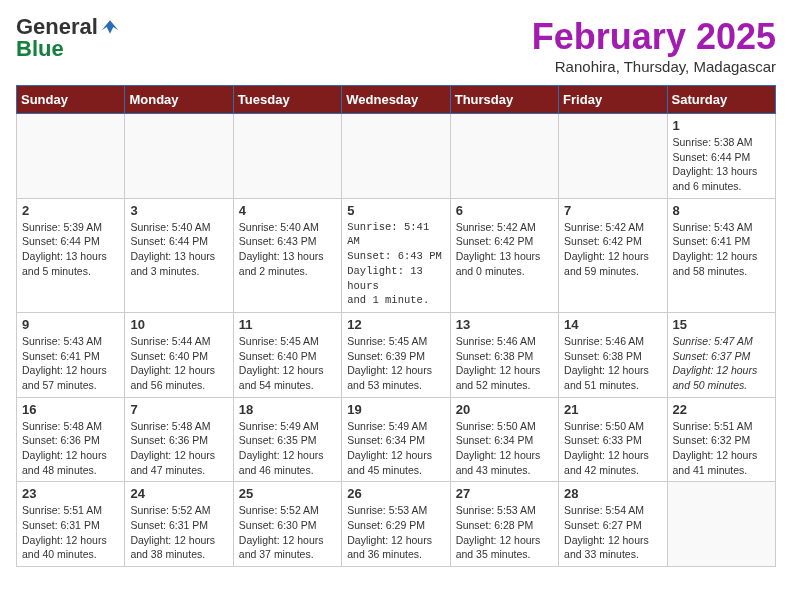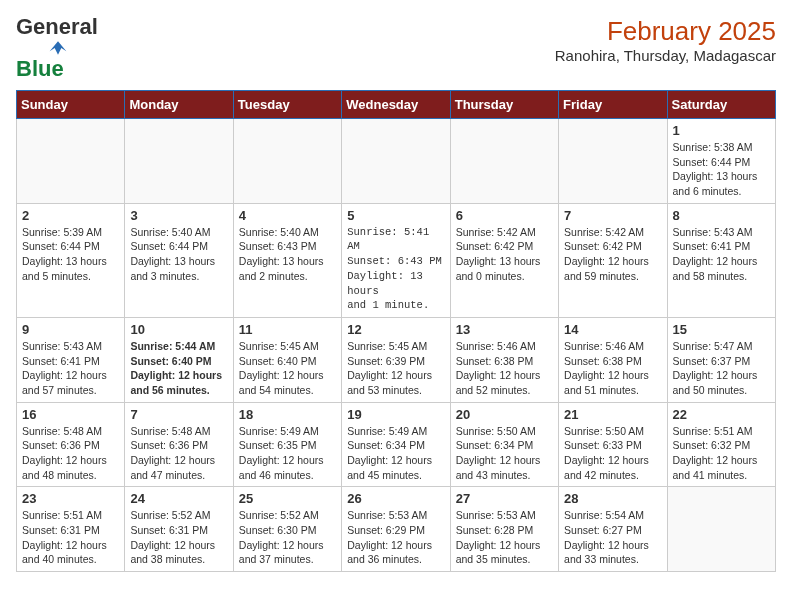--- a/index.html
+++ b/index.html
@@ -30,23 +30,23 @@
     .logo-blue {
       font-size: 22px;
       font-weight: bold;
       color: #15803d;
       line-height: 1;
     }
     .title-block {
       text-align: right;
     }
     .month-title {
-      font-size: 26px;
-      font-weight: normal;
-      color: #c2410c;
+      font-size: 36px;
+      font-weight: bold;
+      color: #a21caf;
     }
     .subtitle {
       font-size: 15px;
       color: #333;
     }
     .calendar {
       width: 100%;
       border-collapse: collapse;
       border: 1px solid #ccc;
     }
@@ -87,21 +87,20 @@
       display: flex;
       align-items: center;
     }
     .logo-text {
       display: flex;
       flex-direction: column;
     }
     .logo-line1 {
       display: flex;
       align-items: center;
-      flex-direction: column;
     }
     .bird-icon {
       width: 20px;
       height: 20px;
       margin-left: 2px;
     }
   </style>
 </head>
 <body>
 
@@ -207,21 +206,21 @@
       <tr>
         <td>
           <span class="day-num">9</span>
           <div class="day-info" style="white-space: pre-line;">Sunrise: 5:43 AM
 Sunset: 6:41 PM
 Daylight: 12 hours
 and 57 minutes.</div>
         </td>
         <td>
           <span class="day-num">10</span>
-          <div class="day-info" style="white-space: pre-line; font-weight: bold;">Sunrise: 5:44 AM
+          <div class="day-info" style="white-space: pre-line;">Sunrise: 5:44 AM
 Sunset: 6:40 PM
 Daylight: 12 hours
 and 56 minutes.</div>
         </td>
         <td>
           <span class="day-num">11</span>
           <div class="day-info" style="white-space: pre-line;">Sunrise: 5:45 AM
 Sunset: 6:40 PM
 Daylight: 12 hours
 and 54 minutes.</div>
@@ -242,21 +241,21 @@
         </td>
         <td>
           <span class="day-num">14</span>
           <div class="day-info" style="white-space: pre-line;">Sunrise: 5:46 AM
 Sunset: 6:38 PM
 Daylight: 12 hours
 and 51 minutes.</div>
         </td>
         <td>
           <span class="day-num">15</span>
-          <div class="day-info" style="white-space: pre-line;">Sunrise: 5:47 AM
+          <div class="day-info" style="white-space: pre-line; font-style: italic;">Sunrise: 5:47 AM
 Sunset: 6:37 PM
 Daylight: 12 hours
 and 50 minutes.</div>
         </td>
       </tr>
       <tr>
         <td>
           <span class="day-num">16</span>
           <div class="day-info" style="white-space: pre-line;">Sunrise: 5:48 AM
 Sunset: 6:36 PM

